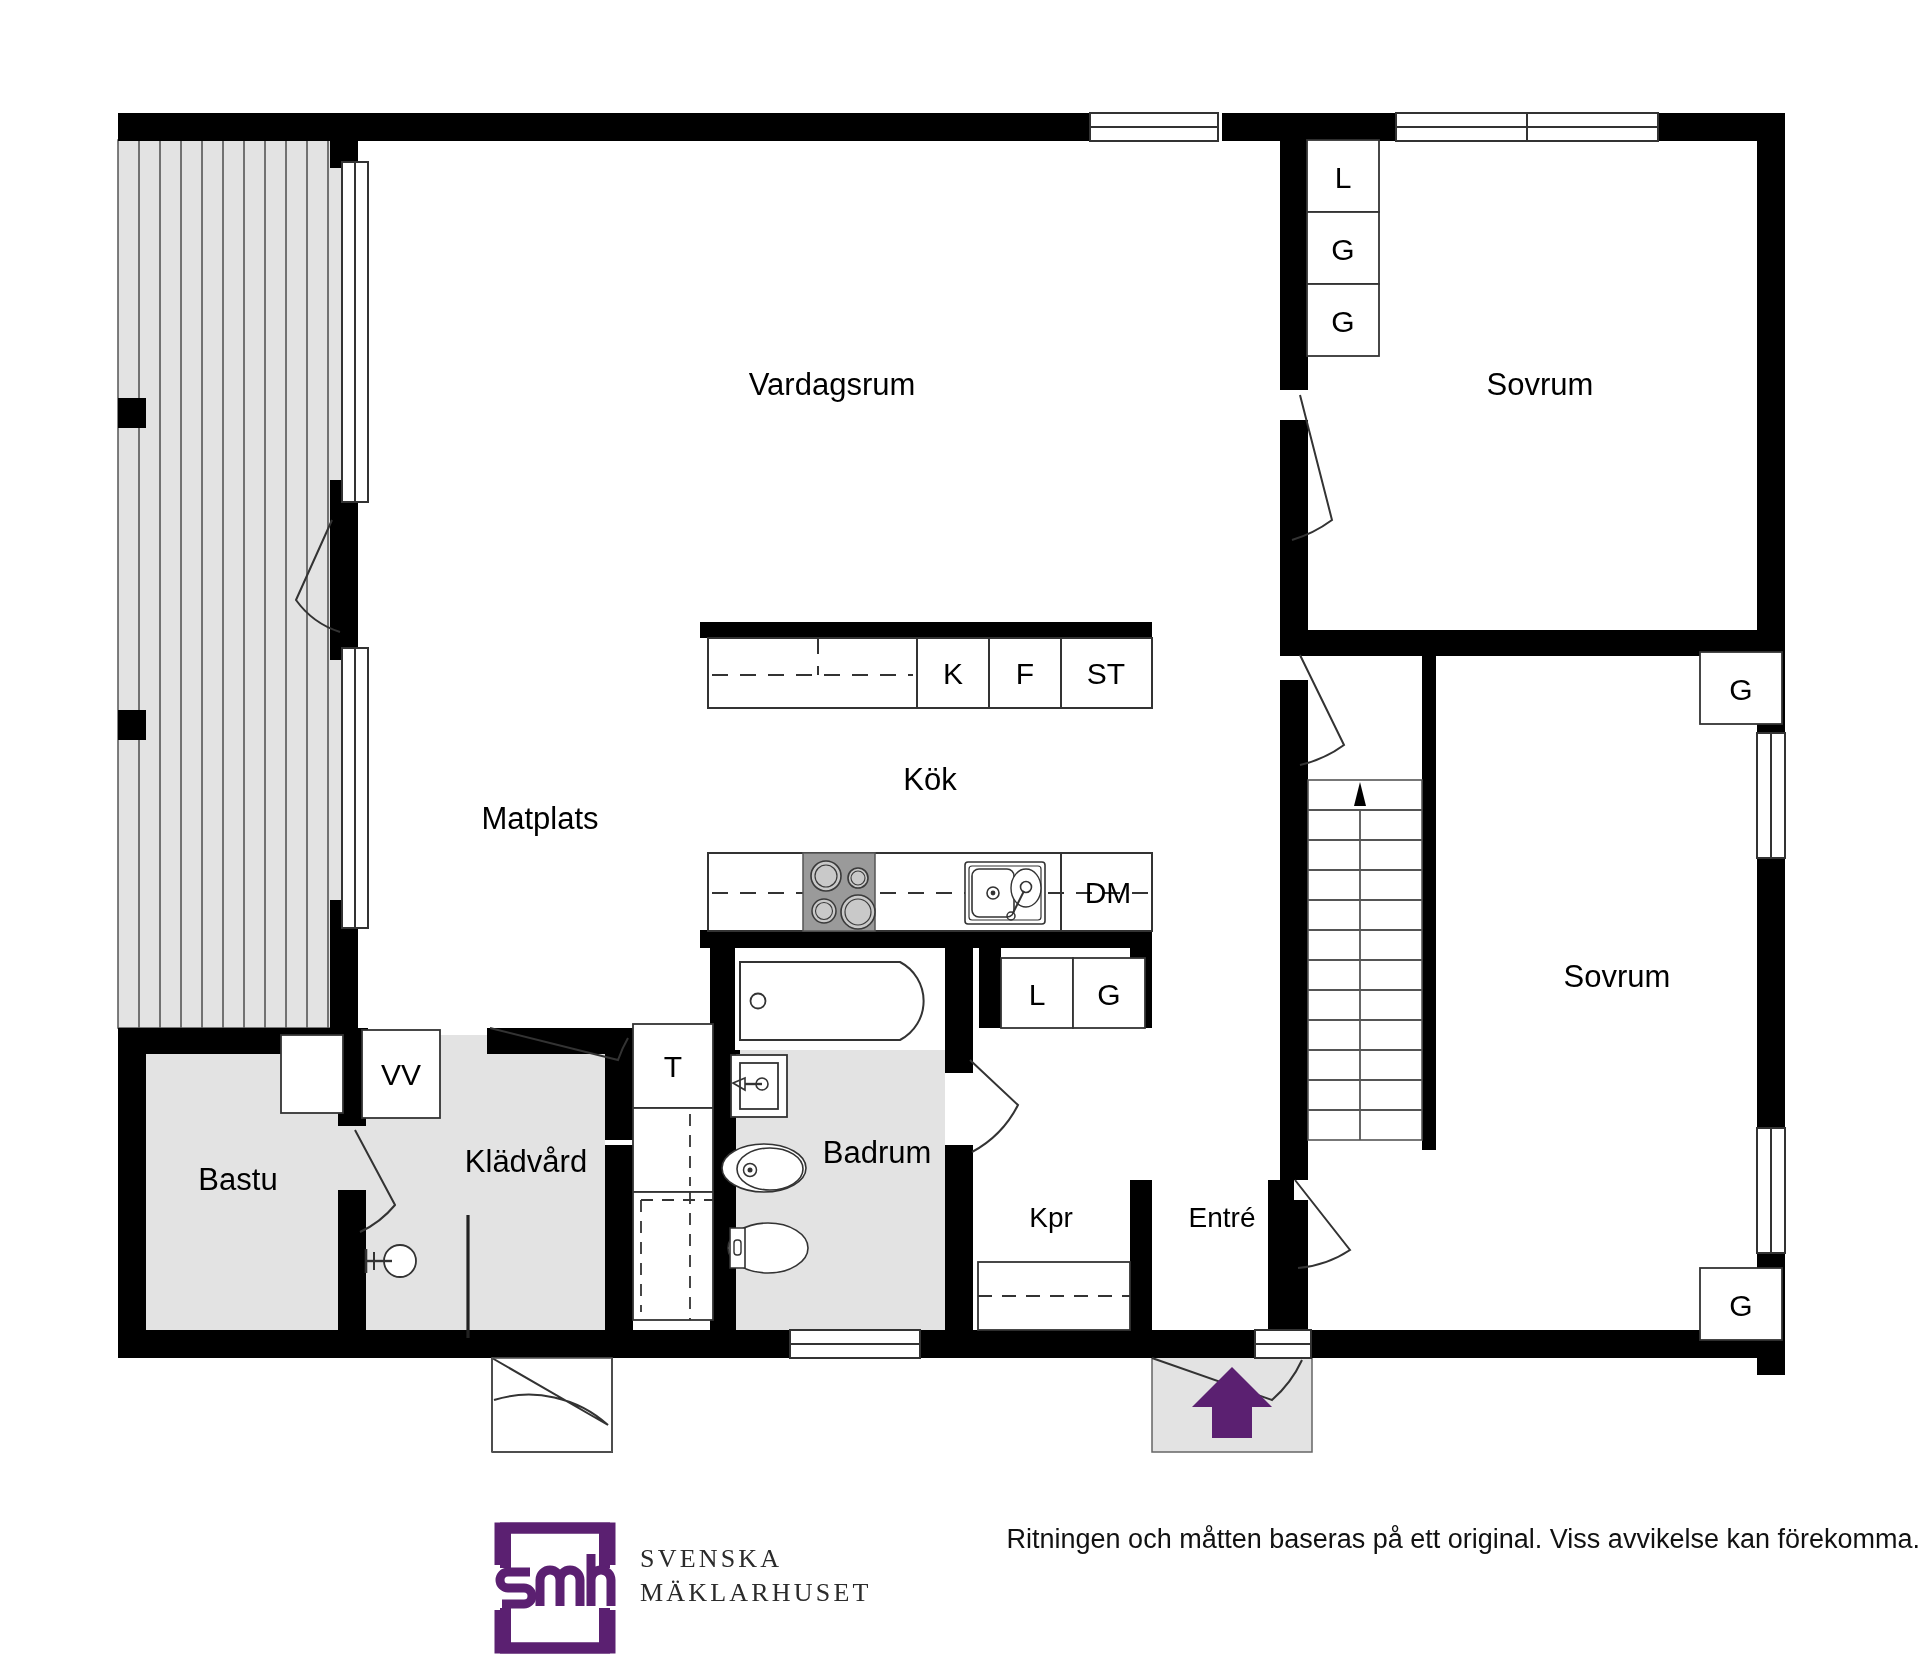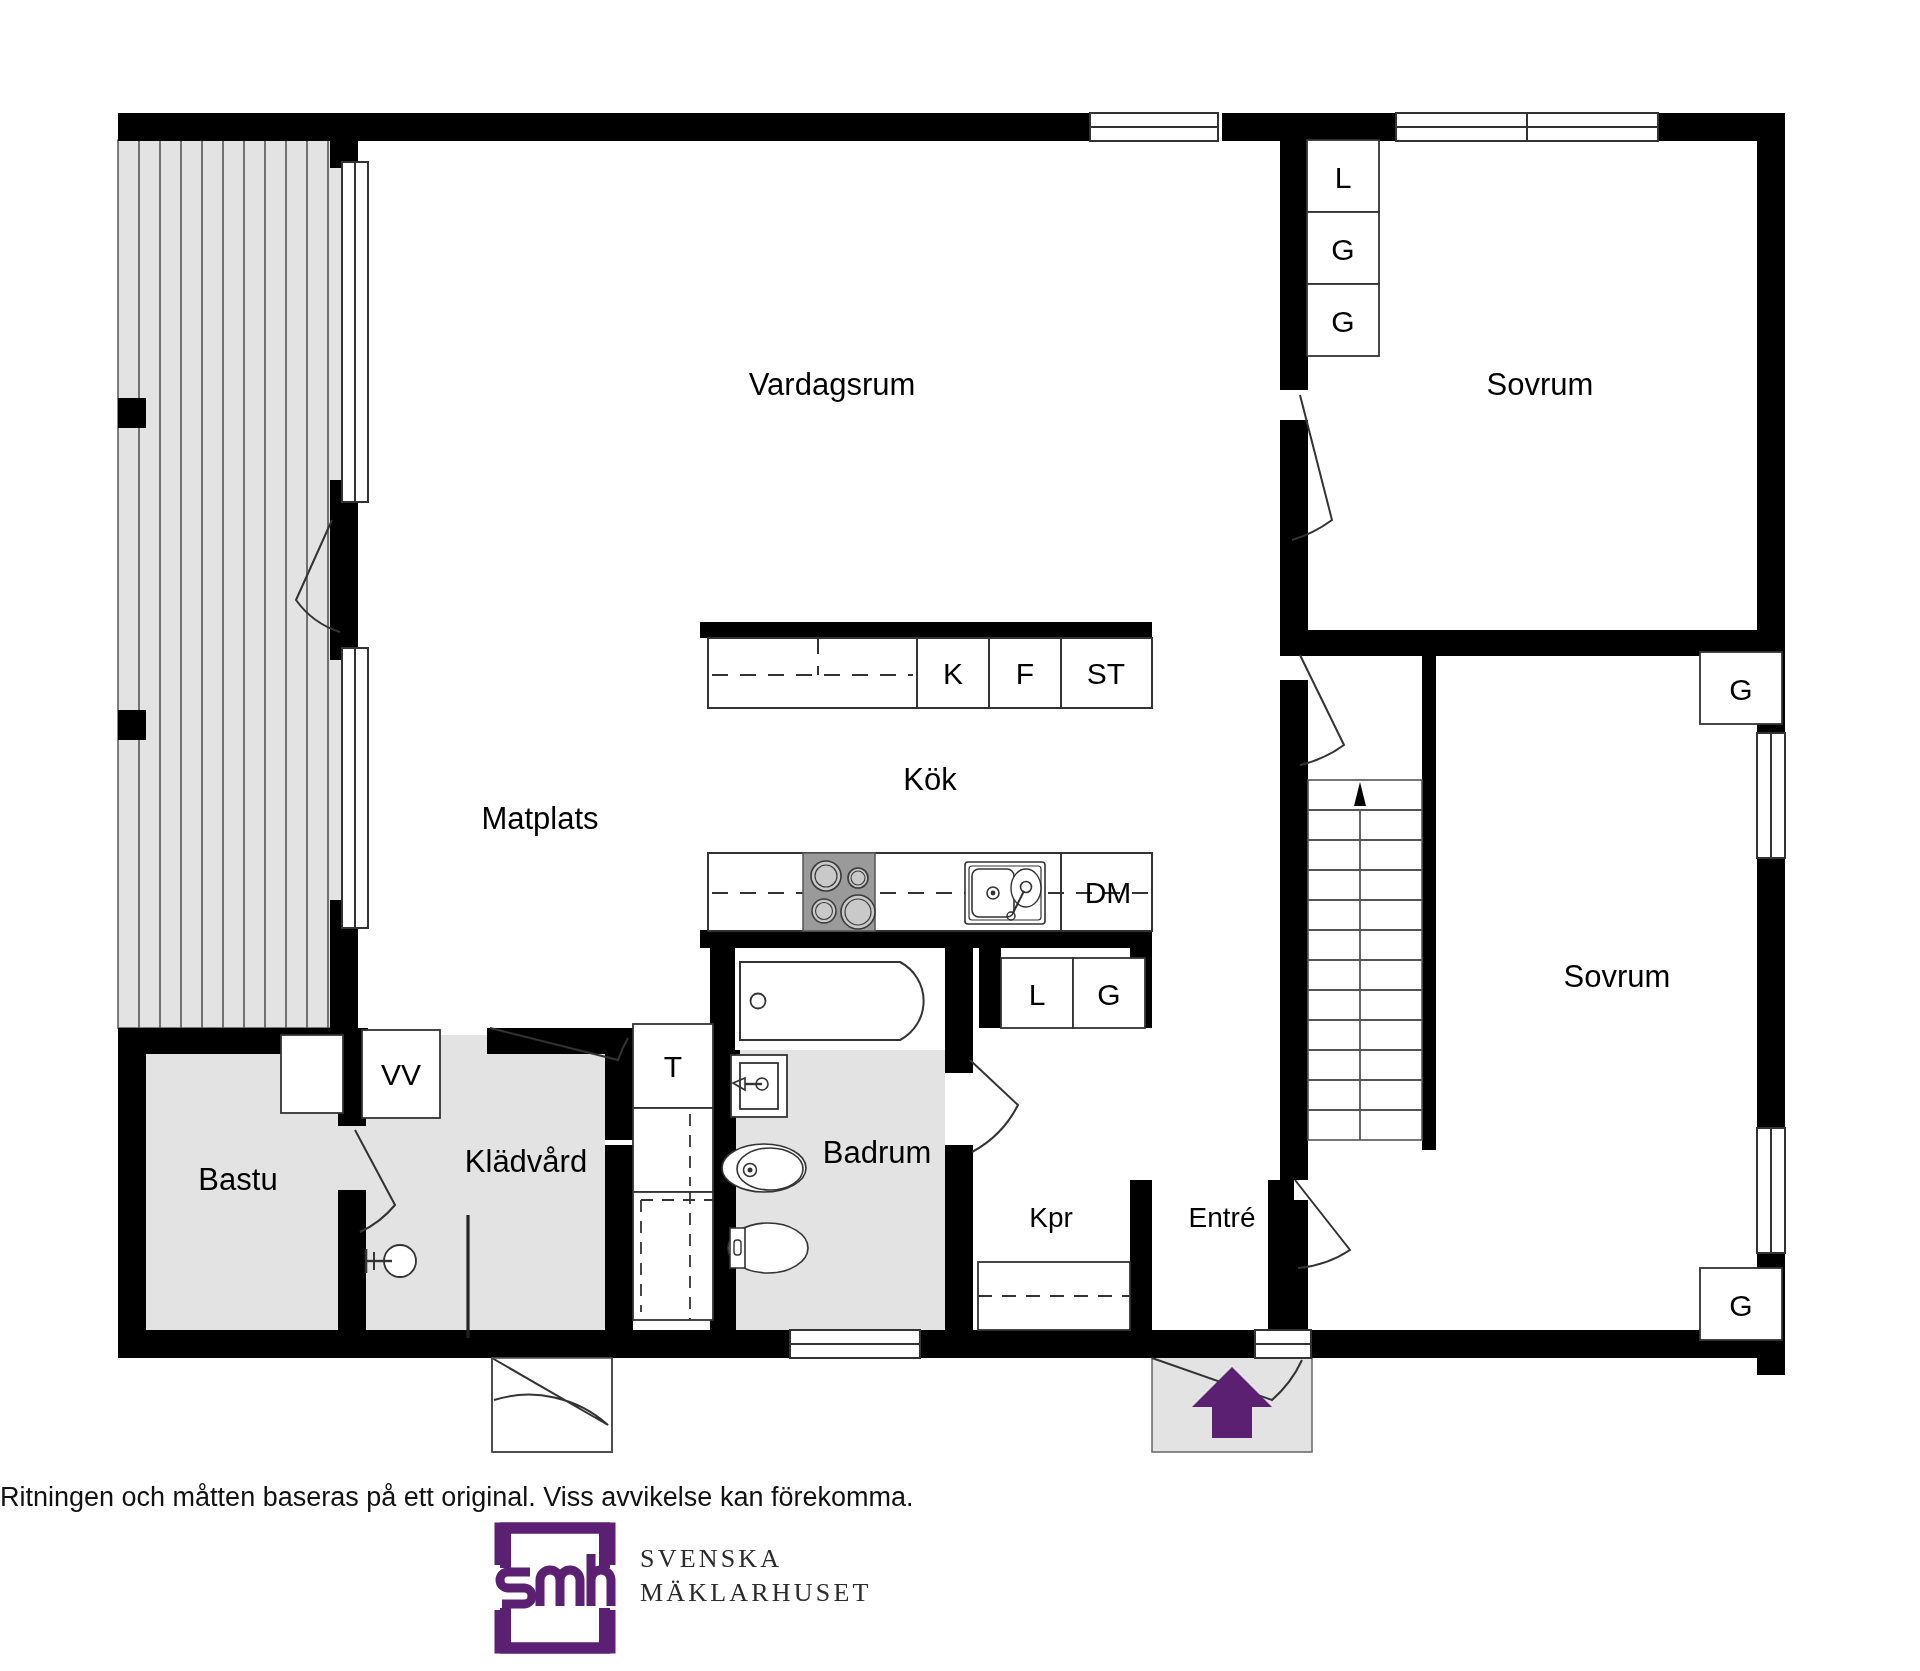--- a/index.html
+++ b/index.html
@@ -7,22 +7,22 @@
   body{
     width:1920px;height:1671px;
     font-family:"Liberation Sans","DejaVu Sans",sans-serif;
     overflow:hidden;
     position:relative;
   }
   #plan{position:absolute;left:0;top:0;width:1920px;height:1671px;}
   .caption{
     position:absolute;
     left:0;right:0;
-    top:1482px;
-    text-align:left;
+    top:1524px;
+    text-align:right;
     font-size:27px;
     color:#111;
     font-family:"Liberation Sans","DejaVu Sans",sans-serif;
   }
   .logo-wrap{
     position:absolute;
     left:492px;top:1520px;
     width:420px;height:135px;
   }
   .logo-text{

